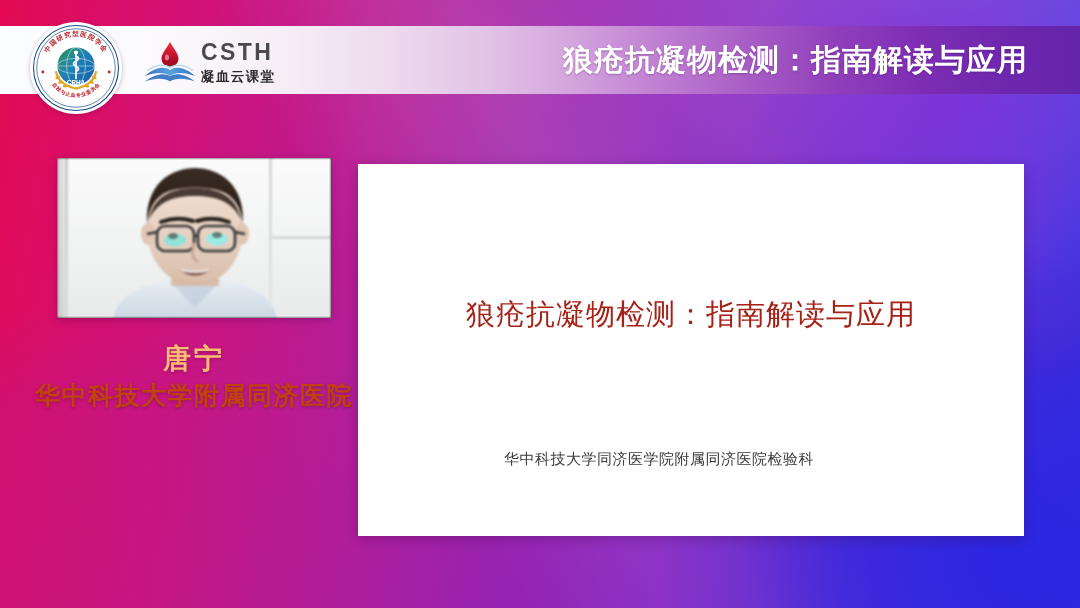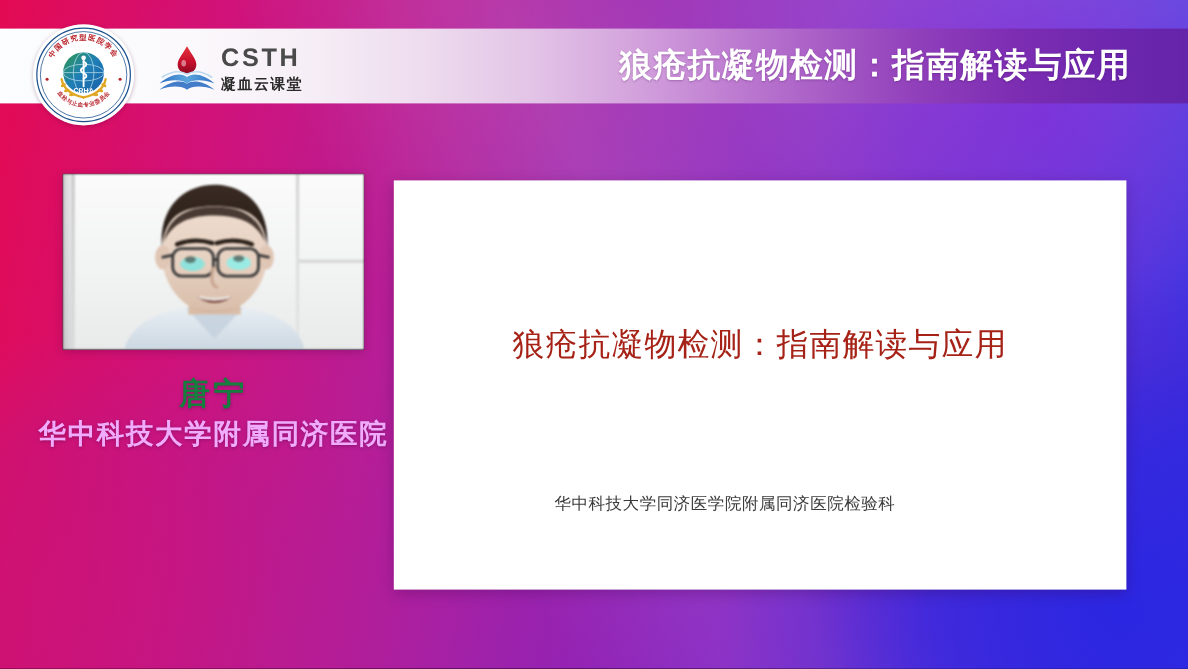--- a/index.html
+++ b/index.html
@@ -175,34 +175,34 @@
   
   .cap-name {
     position:absolute;
     left:57px; top:342px;
     width:274px;
     text-align:center;
     font-family:"Liberation Serif", serif;
     font-size:28px;
     line-height:34px;
     font-weight:700;
-    color:#15803d;
+    color:#fdba74;
     letter-spacing:3px;
     text-shadow:0 1px 3px rgba(80,10,70,0.45);
   }
   .cap-org {
     position:absolute;
     left:27px; top:380px;
     width:334px;
     text-align:center;
     font-family:"Liberation Serif", serif;
     font-size:25px;
     line-height:32px;
     font-weight:700;
-    color:#f0abfc;
+    color:#c2410c;
     letter-spacing:1.5px;
     text-shadow:0 1px 3px rgba(80,10,70,0.45);
   }
 
   
   .slide-panel {
     position:absolute;
     left:358px; top:164px;
     width:666px; height:372px;
     background:#ffffff;

